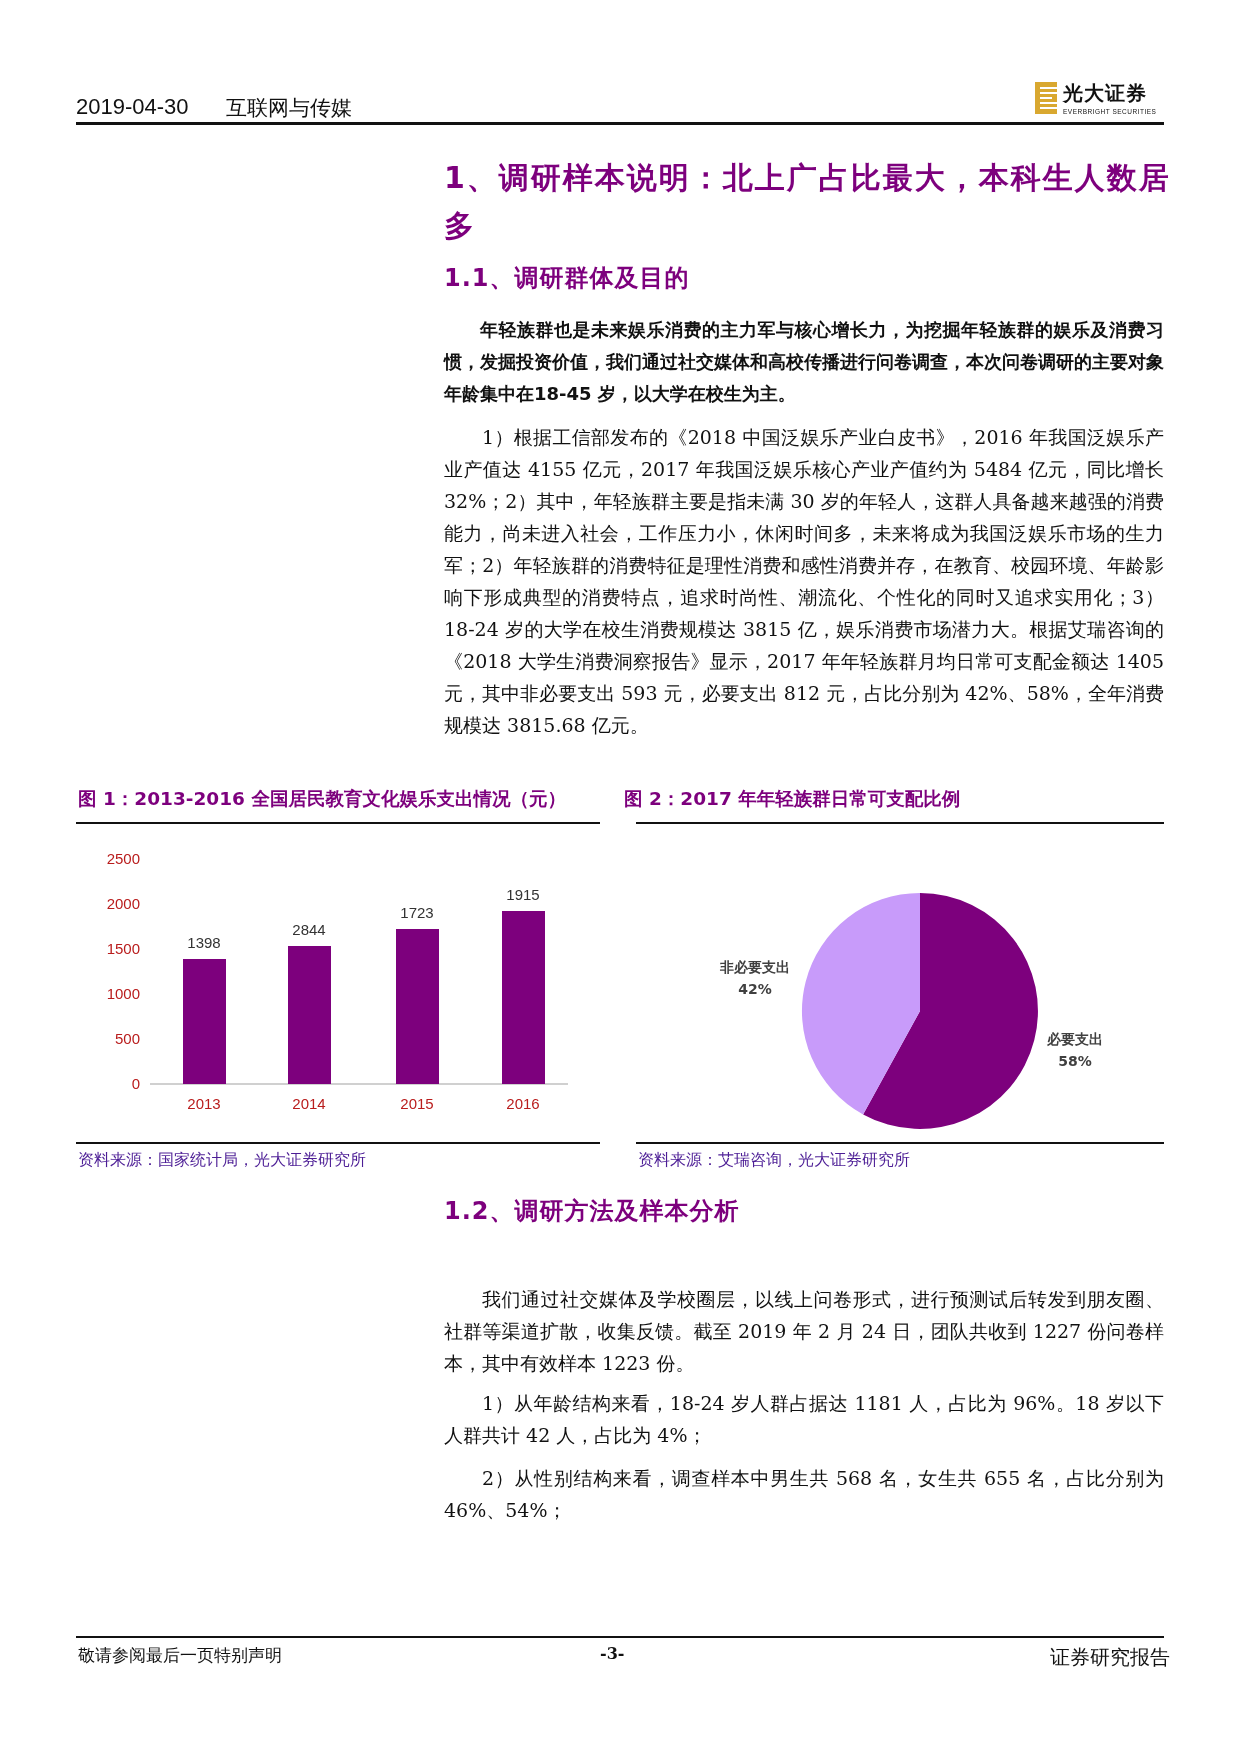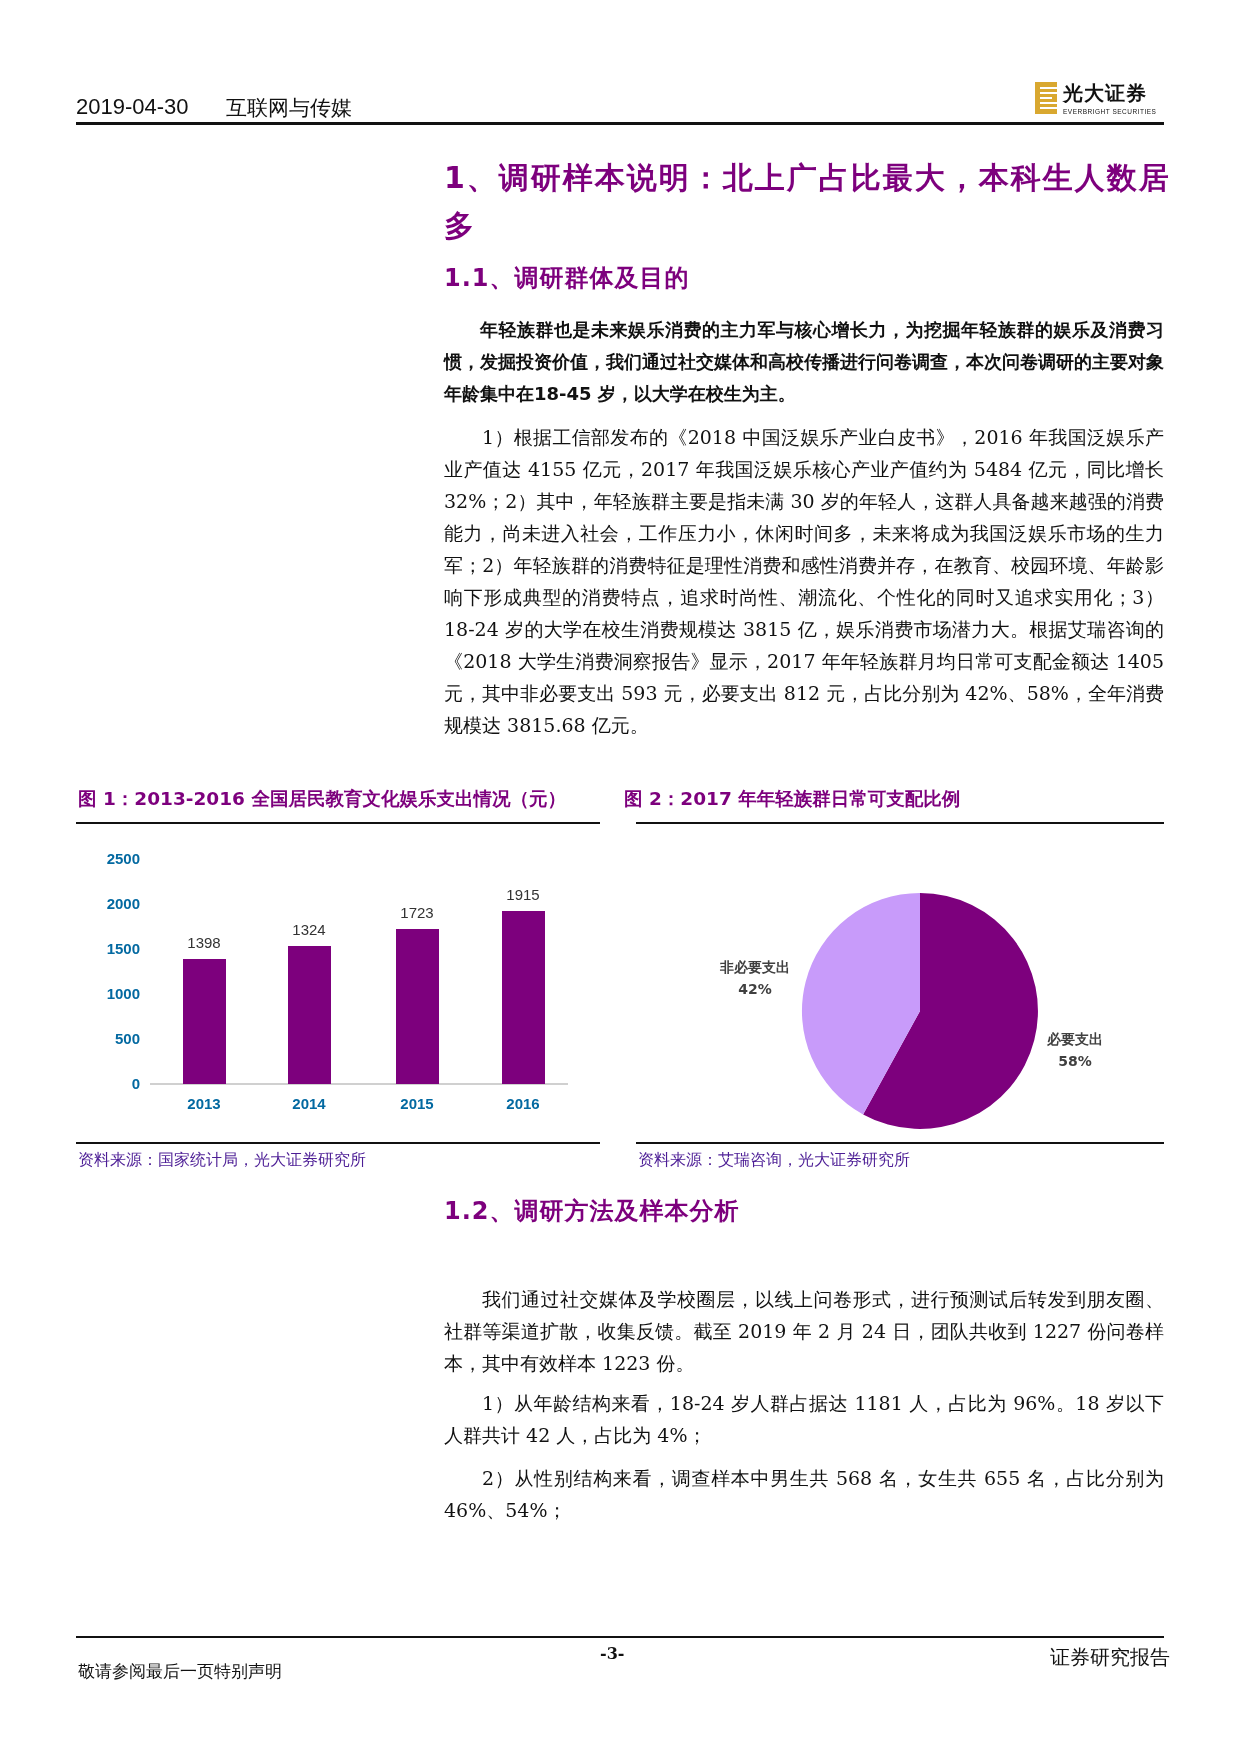--- a/index.html
+++ b/index.html
@@ -30,31 +30,31 @@
   .fig2-title { left:624px; }
   .fig-line { height:2px; background:#111; }
   .fig1-line-top { left:76px; top:822px; width:524px; }
   .fig2-line-top { left:636px; top:822px; width:528px; }
   .fig1-line-bot { left:76px; top:1142px; width:524px; height:1.5px; }
   .fig2-line-bot { left:636px; top:1142px; width:528px; height:1.5px; }
   .source { top:1150px; font-size:16px; color:#4c1d95; }
   .src1 { left:78px; }
   .src2 { left:638px; }
 
-  .chart-label { font-family:"Liberation Sans", sans-serif; font-size:15px; color:#0369a1;font-weight:bold; }
+  .chart-label { font-family:"Liberation Sans", sans-serif; font-size:15px; color:#b91c1c; }
   .ytick { position:absolute; width:60px; text-align:right; left:80px; }
   .xtick { position:absolute; width:80px; text-align:center; }
   .bar { position:absolute; background:#7d007d; width:43px; }
   .bar-val { position:absolute; width:80px; text-align:center; font-family:"Liberation Sans", sans-serif; font-size:15px; color:#333; }
   .axis { position:absolute; left:150px; top:1083px; width:418px; height:1.5px; background:#d0d0d0; }
 
   .pie-label { position:absolute; font-family:"DejaVu Sans", sans-serif; font-size:14px; color:#404040; text-align:center; line-height:22px;font-weight:bold; }
 
   .ftr-line { left:76px; top:1636px; width:1088px; height:1.5px; background:#111; }
-  .ftr-left { left:78px; top:1644px; font-size:17px;margin-top:16px; }
+  .ftr-left { left:78px; top:1644px; font-size:17px; }
   .ftr-page { left:600px; top:1644px; font-size:16px; font-weight:bold; }
   .ftr-right { left:1050px; top:1644px; font-size:20px; }
 </style>
 </head>
 <body>
 
 <div class="abs hdr-date">2019-04-30</div>
 <div class="abs hdr-sector">互联网与传媒</div>
 <div class="abs logo">
   <svg class="logo-mark" viewBox="0 0 22 32">
@@ -90,21 +90,21 @@
   <div class="ytick chart-label" style="top:1075px;">0</div>
 
   <div class="axis"></div>
 
   <div class="bar" style="left:183px; top:959px; height:125px;"></div>
   <div class="bar" style="left:288px; top:946px; height:138px;"></div>
   <div class="bar" style="left:396px; top:929px; height:155px;"></div>
   <div class="bar" style="left:502px; top:911px; height:173px;"></div>
 
   <div class="bar-val" style="left:164px; top:934px;">1398</div>
-  <div class="bar-val" style="left:269px; top:921px;">1324</div>
+  <div class="bar-val" style="left:269px; top:921px;">2844</div>
   <div class="bar-val" style="left:377px; top:904px;">1723</div>
   <div class="bar-val" style="left:483px; top:886px;">1915</div>
 
   <div class="xtick chart-label" style="left:164px; top:1095px;">2013</div>
   <div class="xtick chart-label" style="left:269px; top:1095px;">2014</div>
   <div class="xtick chart-label" style="left:377px; top:1095px;">2015</div>
   <div class="xtick chart-label" style="left:483px; top:1095px;">2016</div>
 </div>
 
 <div class="abs" style="left:800px; top:891px; width:240px; height:240px;">

